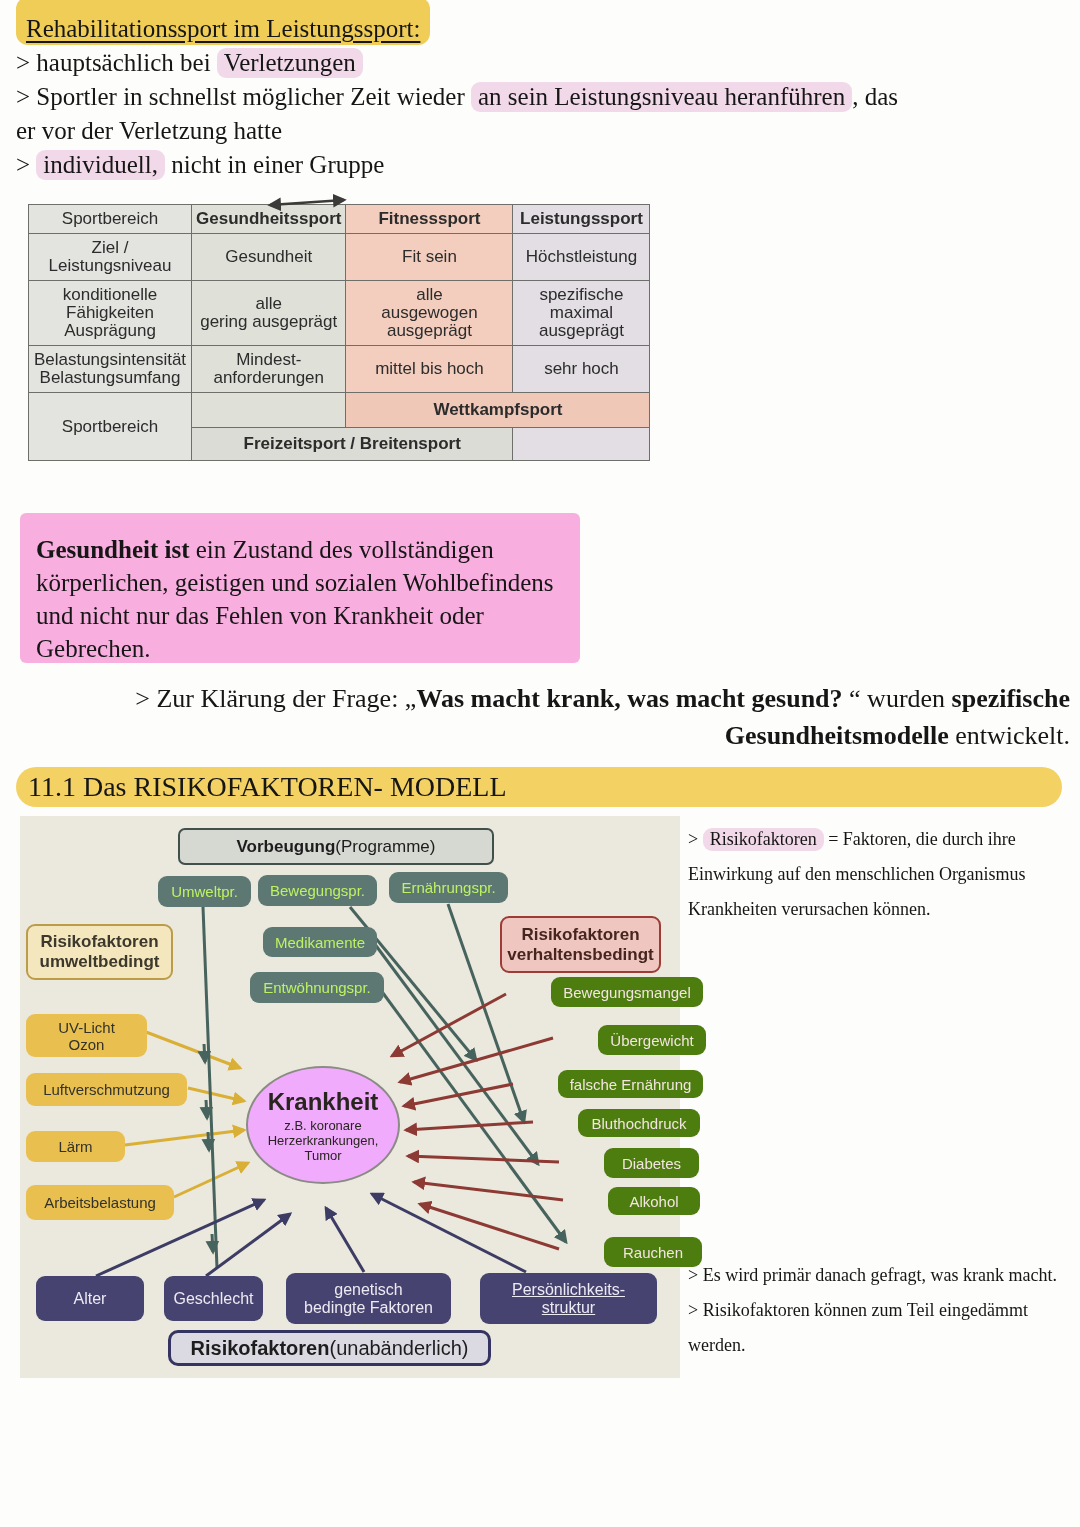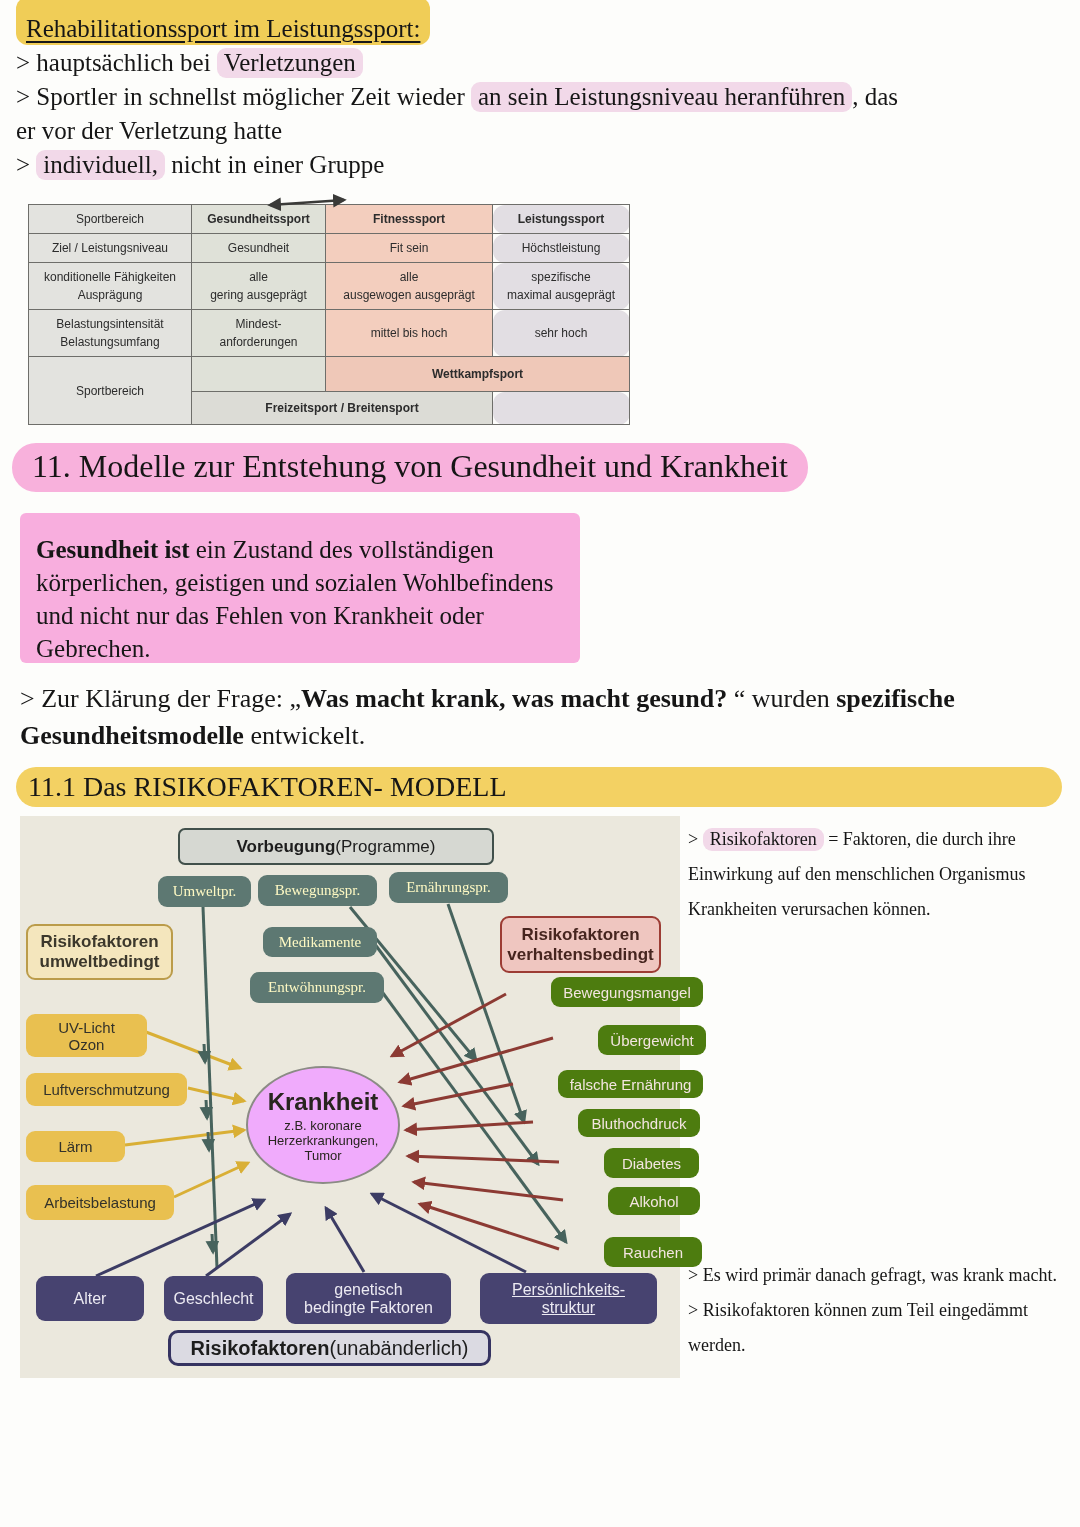--- a/index.html
+++ b/index.html
@@ -7,49 +7,49 @@
         font-family:"Liberation Serif",serif;color:#161616;}
 
   
   .intro{position:absolute;left:16px;top:12px;width:1056px;font-size:25px;line-height:34px;}
   .hl-yellow{background:#f0cd57;border-radius:12px;padding:18px 10px 3px;
              text-decoration:underline;text-decoration-thickness:2px;text-underline-offset:4px;}
   .hl-pink{background:#f2d9e9;border-radius:9px;padding:1px 7px 2px;}
 
   
   .sport-table{position:absolute;left:28px;top:204px;border-collapse:collapse;
-               font-family:"Liberation Sans",sans-serif;font-size:12px;line-height:18px;
+               font-family:"Liberation Sans",sans-serif;font-size:17px;line-height:18px;
                color:#2c2c2c;}
   .sport-table td{border:1.5px solid #6e6e6a;text-align:center;vertical-align:middle;
                   padding:5px 4px;white-space:pre-line;}
   .c-label{background:#e3e3df;width:154px;}
   .c-ges{background:#dfe1d8;width:125px;}
   .c-fit{background:#f3cebe;width:158px;}
-  .c-lei{background:#e2dee3;width:128px;border-radius:12px;}
+  .c-lei{background:#e2dee3;width:128px;}
   .b{font-weight:bold;}
   .tbl-arrow{position:absolute;left:262px;top:192px;}
 
   
   .h11{position:absolute;left:12px;top:448px;font-size:32px;}
   .hl-pinkpill{background:#f8b1dc;border-radius:24px;padding:5px 20px 8px;}
   .defbox{position:absolute;left:20px;top:513px;width:560px;height:150px;box-sizing:border-box;
           background:#f8aede;border-radius:6px;padding:20px 16px;font-size:25px;line-height:33px;}
-  .qpara{position:absolute;left:20px;top:680px;width:1050px;font-size:26px;line-height:37px;}
+  .qpara{position:absolute;left:20px;top:680px;width:1050px;font-size:26px;line-height:37px;text-align:right;}
   .h111{position:absolute;left:16px;top:767px;width:1046px;box-sizing:border-box;height:40px;
         background:#f3d163;border-radius:20px;font-size:28px;line-height:40px;padding-left:12px;}
 
   
   .diagram{position:absolute;left:20px;top:816px;width:660px;height:562px;background:#ebe8dd;}
   .diagram svg.arrows{position:absolute;left:0;top:0;}
   .db{position:absolute;box-sizing:border-box;display:flex;flex-direction:column;align-items:center;
       justify-content:center;text-align:center;border-radius:9px;
       font-family:"Liberation Sans",sans-serif;white-space:pre-line;}
   .db-gray{background:#d6d8d2;border:2.5px solid #41504b;color:#1d1d1d;font-size:17px;
            flex-direction:row;border-radius:7px;}
-  .db-teal{background:#5d7872;color:#fef9c3;font-size:15px;font-family:Liberation Serif, serif;}
+  .db-teal{background:#5d7872;color:#bef264;font-size:15px;}
   .db-cream{background:#f4e6bd;border:2.5px solid #bb9c4a;color:#3c382c;font-size:17px;font-weight:bold;}
   .db-pinkrf{background:#efc6c0;border:2.5px solid #9c3c34;color:#46251f;font-size:17px;font-weight:bold;}
   .db-yellow{background:#e9c050;color:#33322a;font-size:15px;}
   .db-red{background:#4d7c0f;color:#f3e5e0;font-size:15px;margin-left:44px;}
   .db-navy{background:#474370;color:#eceaf2;font-size:16px;}
   .db-unab{background:#dbdae2;border:3px solid #353361;color:#1d1d1d;font-size:20px;
            flex-direction:row;border-radius:10px;}
   .ellipse{position:absolute;box-sizing:border-box;background:#f0abfc;border:2px solid #8b8b85;
            border-radius:50%;display:flex;flex-direction:column;align-items:center;justify-content:center;
            text-align:center;font-family:"Liberation Sans",sans-serif;color:#28251f;}
@@ -118,21 +118,20 @@
     </table>
   <svg class="tbl-arrow" width="90" height="22">
     <defs>
       <marker id="mK" viewBox="0 0 10 10" refX="8" refY="5" markerWidth="5.5" markerHeight="5.5" orient="auto-start-reverse">
           <path d="M0,0L10,5L0,10z" fill="#3a3a38"></path>
         </marker>
     </defs>
     <line x1="8" y1="13" x2="82" y2="8" stroke="#3a3a38" stroke-width="2.5" marker-start="url(#mK)" marker-end="url(#mK)"></line>
   </svg>
 
-  <div class="h11"><span class="hl-pinkpill">11. Modelle zur Entstehung von Gesundheit und Krankheit</span></div>
 
   <div class="defbox"><b>Gesundheit ist</b><span> ein Zustand des vollständigen körperlichen, geistigen und sozialen Wohlbefindens und nicht nur das Fehlen von Krankheit oder Gebrechen.</span></div>
 
   <div class="qpara"><span>&gt; Zur Klärung der Frage: „</span><b>Was macht krank, was macht gesund?</b><span> “ wurden </span><b>spezifische Gesundheitsmodelle</b><span> entwickelt.</span></div>
 
   <div class="h111"><span>11.1 Das RISIKOFAKTOREN- MODELL</span></div>
 
   <div class="diagram">
     <svg class="arrows" viewBox="0 0 660 562" width="660" height="562">
       <defs>

